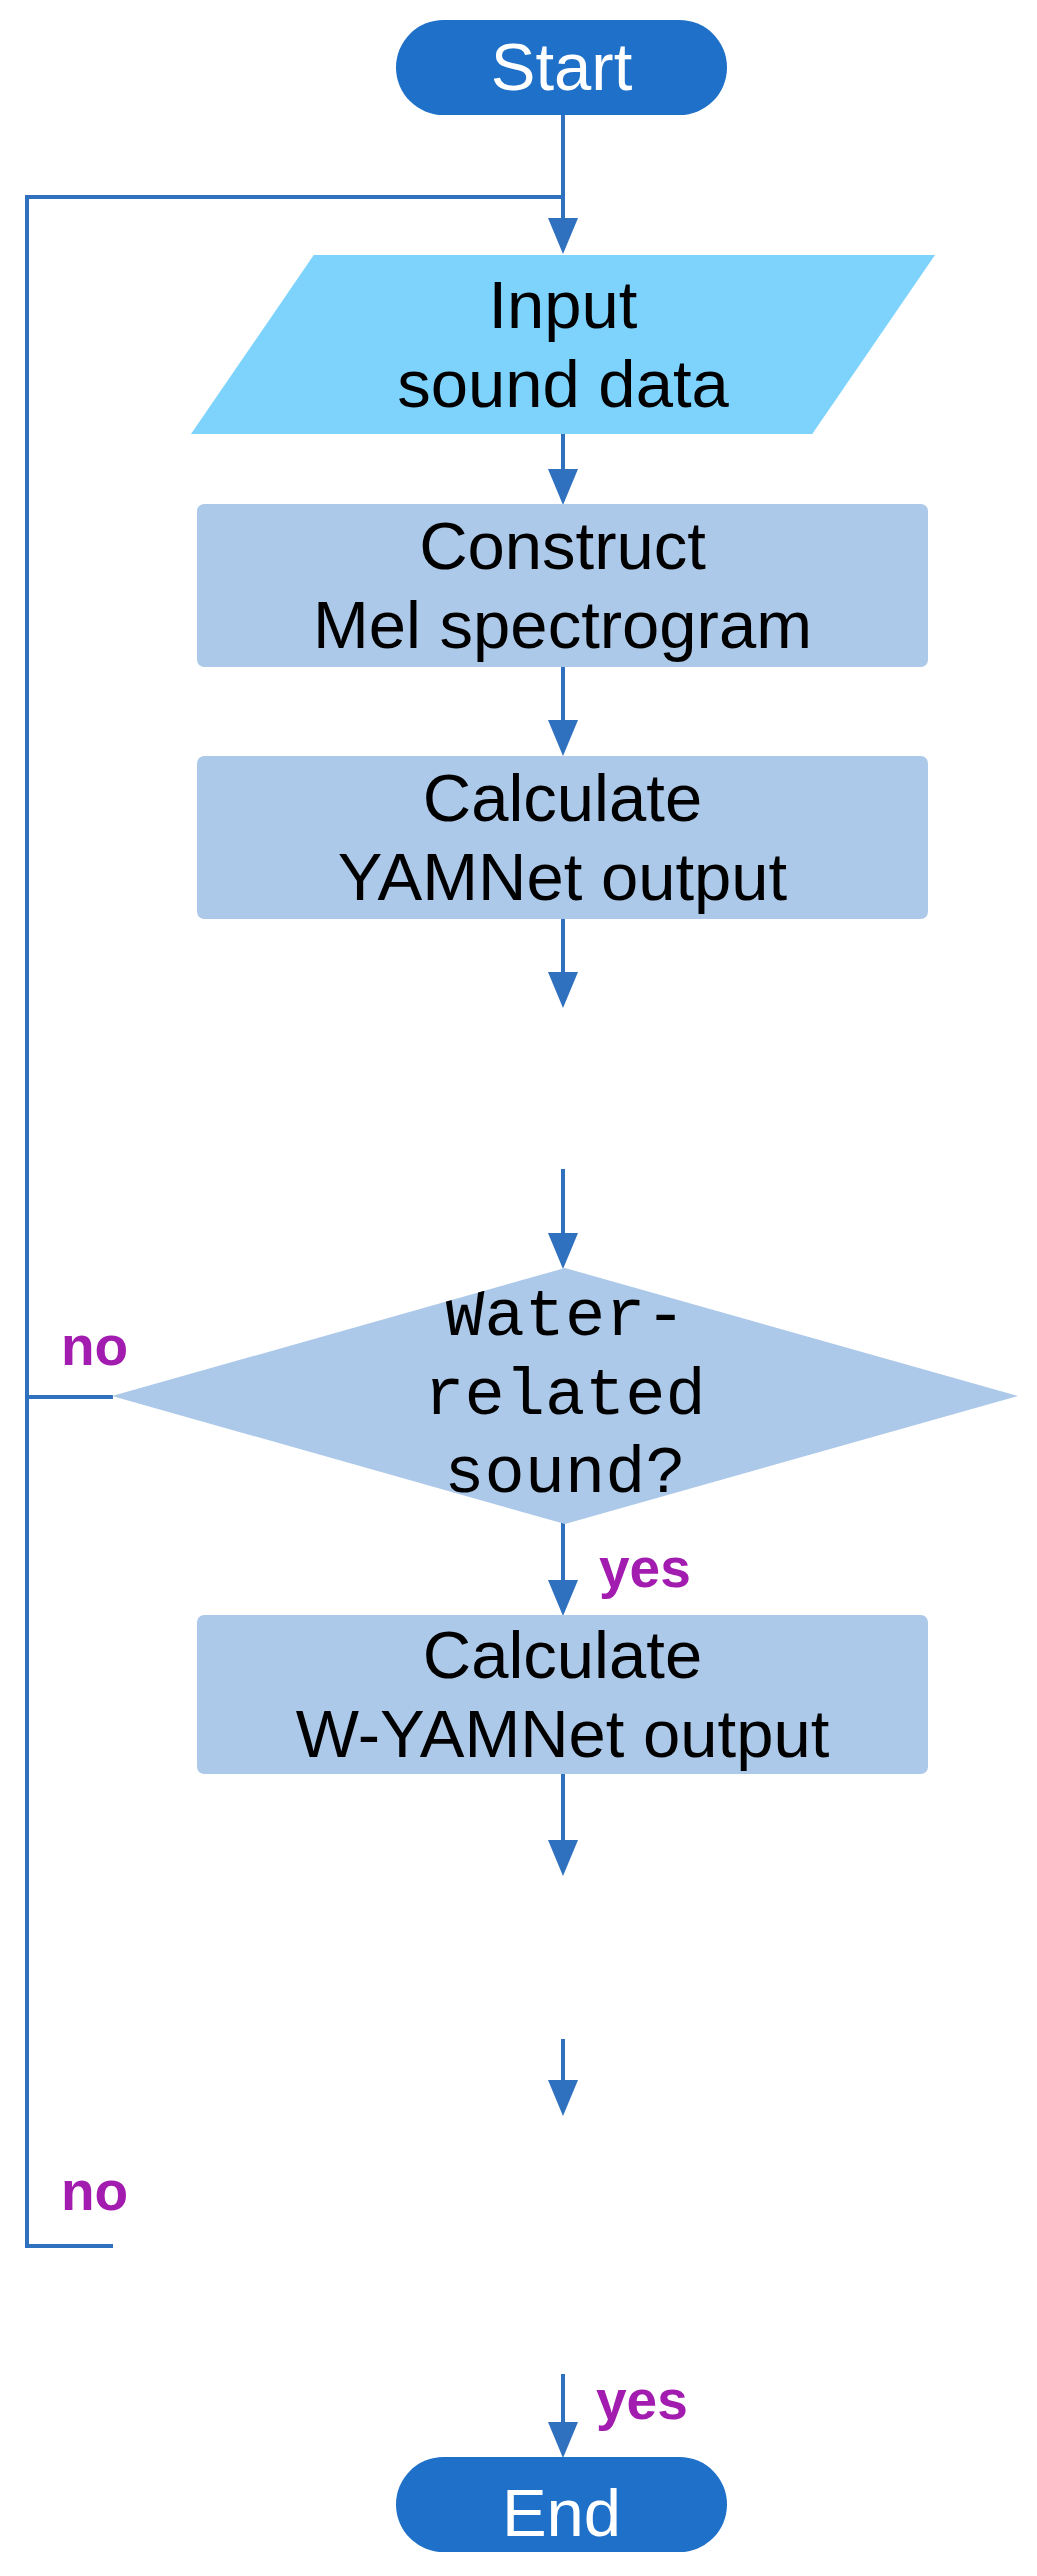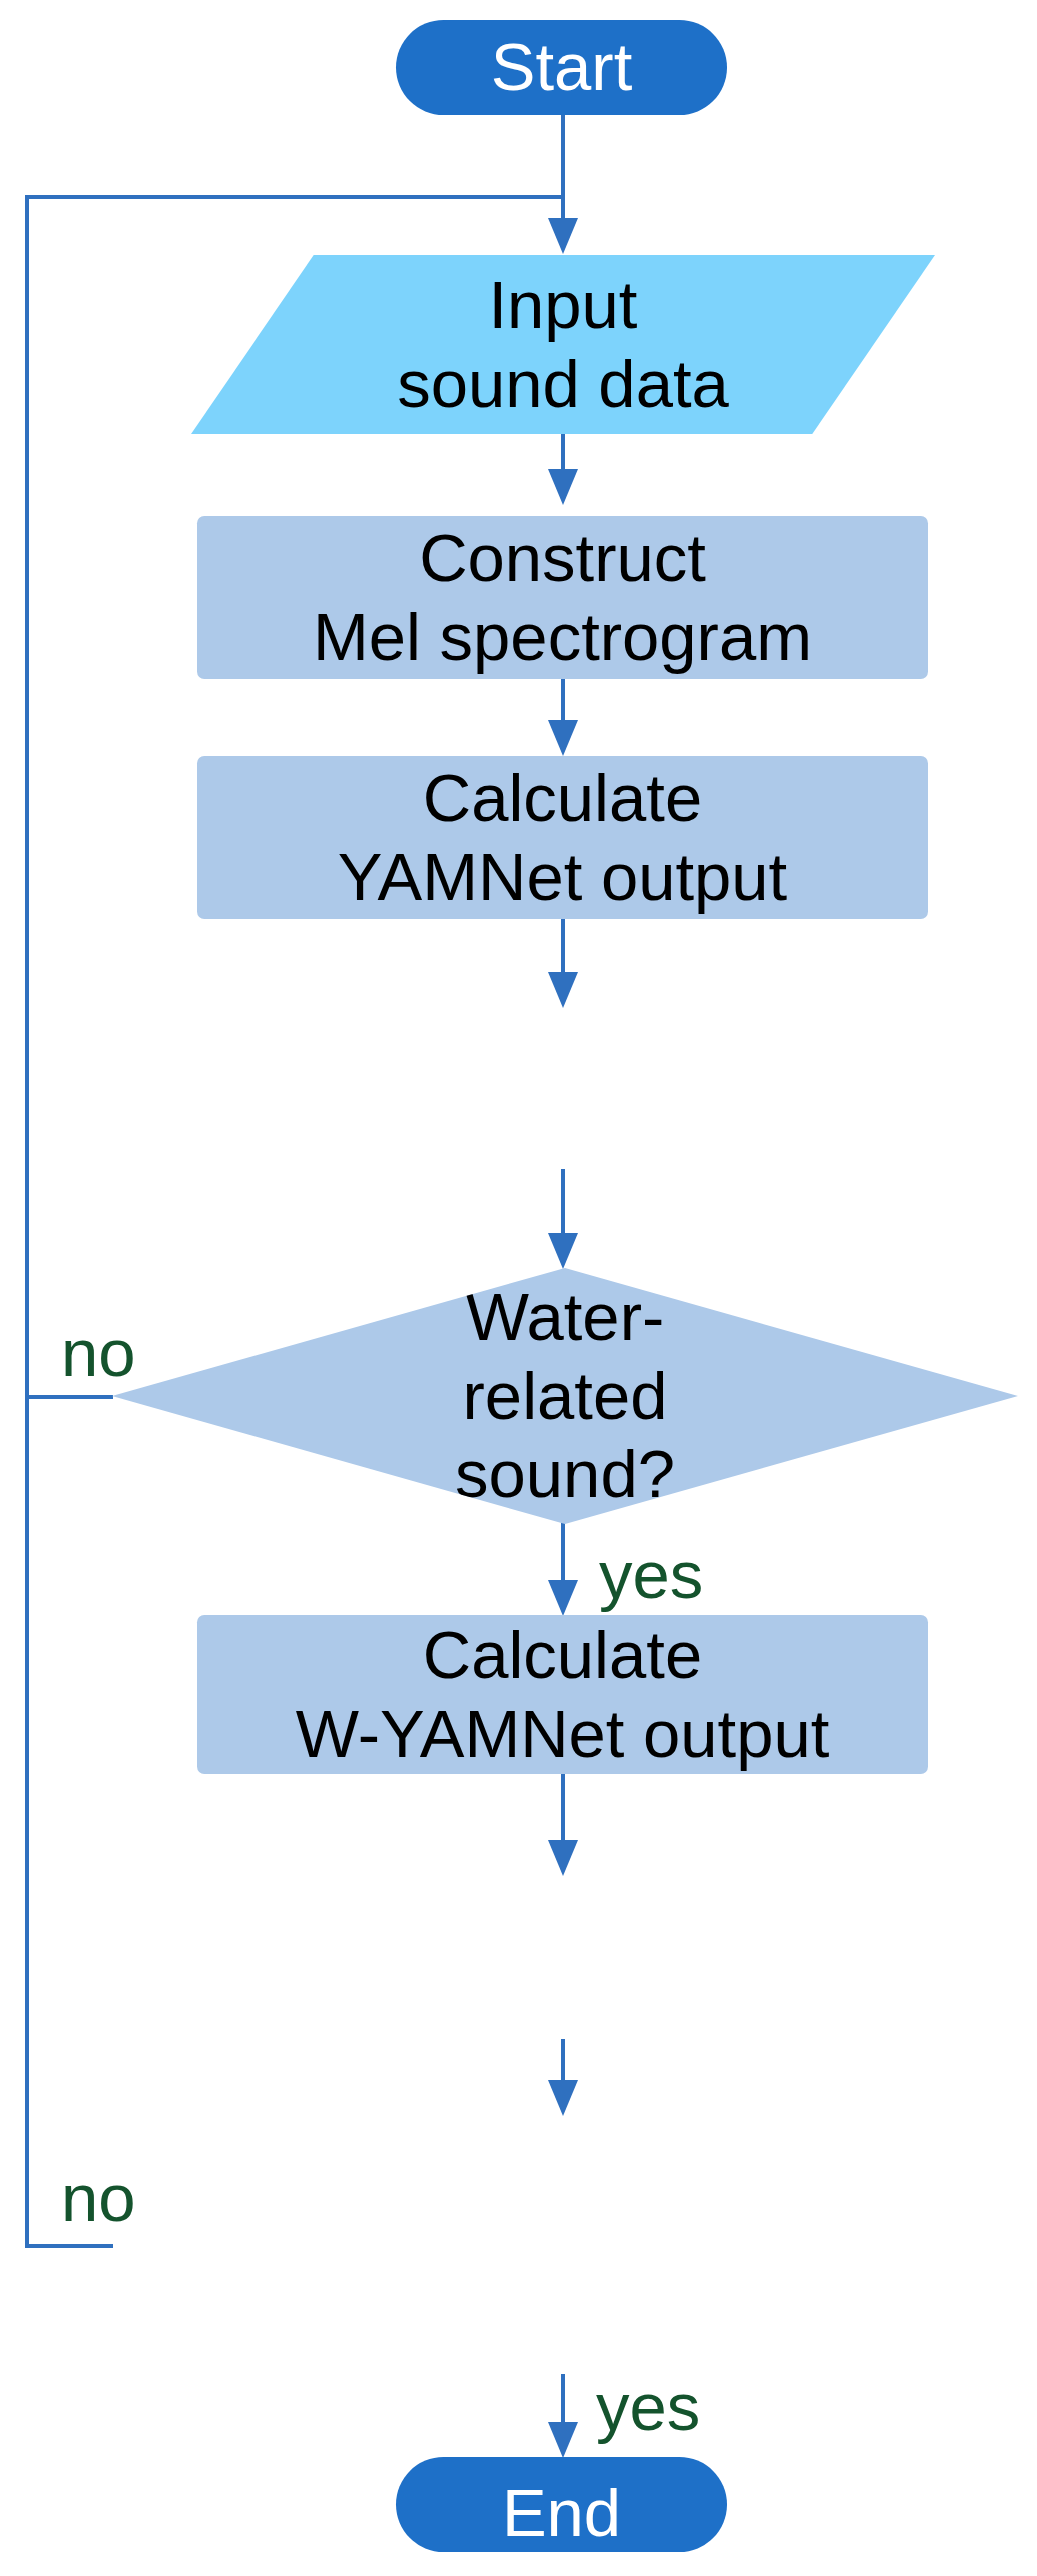--- a/index.html
+++ b/index.html
@@ -30,32 +30,33 @@
     line-height: 1.17;
   }
   .node .label { white-space: pre-line; }
   .terminal {
     background: #1e70c8;
     border-radius: 51px;
     color: #ffffff;
   }
   .process { background: #adc9e9; border-radius: 7.2px; }
   .io { background: #7dd3fc; clip-path: polygon(16.5% 0, 100% 0, 83.5% 100%, 0 100%); }
-  .decision { background: #adc9e9; clip-path: polygon(50% 0, 100% 50%, 50% 100%, 0 50%); }
+  .decision { background: #adc9e9; clip-path: polygon(50% 0, 100% 50%, 50% 100%, 0 50%); font-family: Liberation Mono, monospace; }
   .edge-label {
     position: absolute;
-    font-size: 67px;
+    font-size: 55px;
     line-height: 1.17;
-    color: #14532d;
+    color: #a21caf;
+    font-weight: bold;
   }
 
   
   #start       { left: 396px;  top: 20px;   width: 331px;  height: 95px; }
   #para-input  { left: 191px;  top: 255px;  width: 744px; height: 179px; }
-  #box-mel     { left: 197px;  top: 516px;  width: 731px; height: 163px; }
+  #box-mel     { left: 197px;  top: 504px;  width: 731px; height: 163px; }
   #box-yamnet  { left: 197px;  top: 756px; width: 731px; height: 163px; }
   #box-wrs     { left: 197px;  top: 1008px; width: 731px; height: 163px; }
   #dec-water   { left: 112px;  top: 1268px; width: 906px; height: 256px; }
   #box-wyamnet { left: 197px;  top: 1615px; width: 731px; height: 159px; }
   #para-classify { left: 194px; top: 1876px; width: 739px; height: 165px; }
   #dec-data    { left: 110px;  top: 2116px; width: 908px; height: 260px; }
   #end         { left: 396px;  top: 2457px; width: 331px;  height: 95px; align-items: flex-end; }
 
   
   #l-start   { left: 561px; top: 112px;  width: 4.3px;   height: 110px; }

